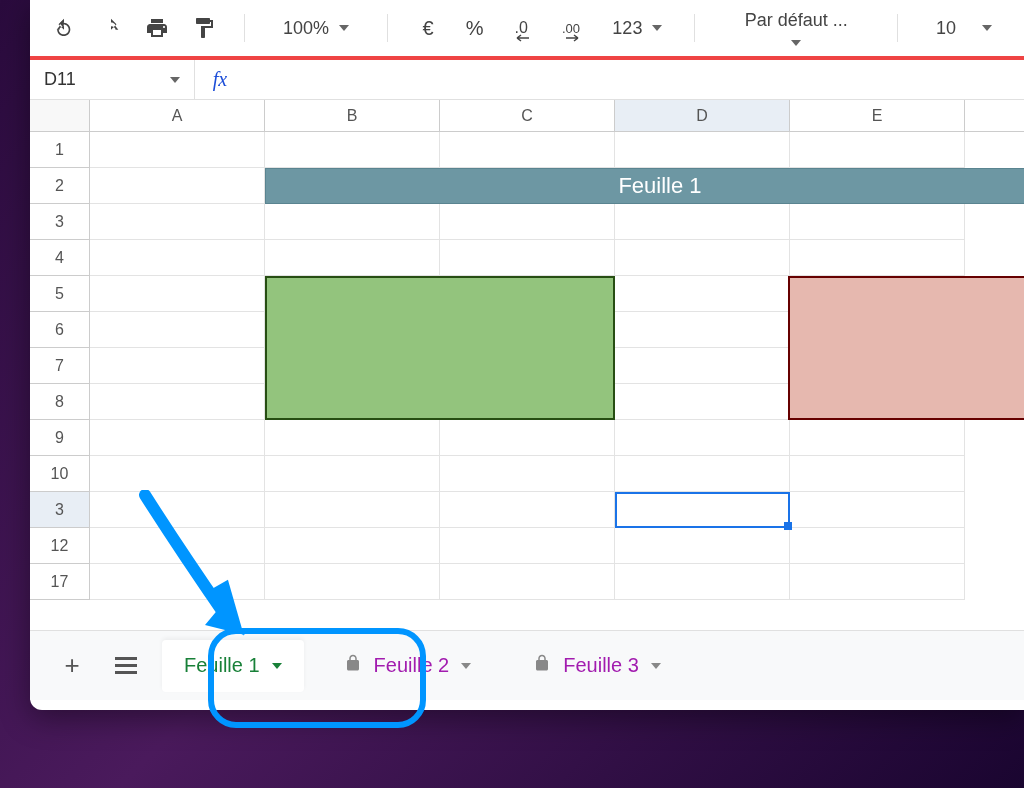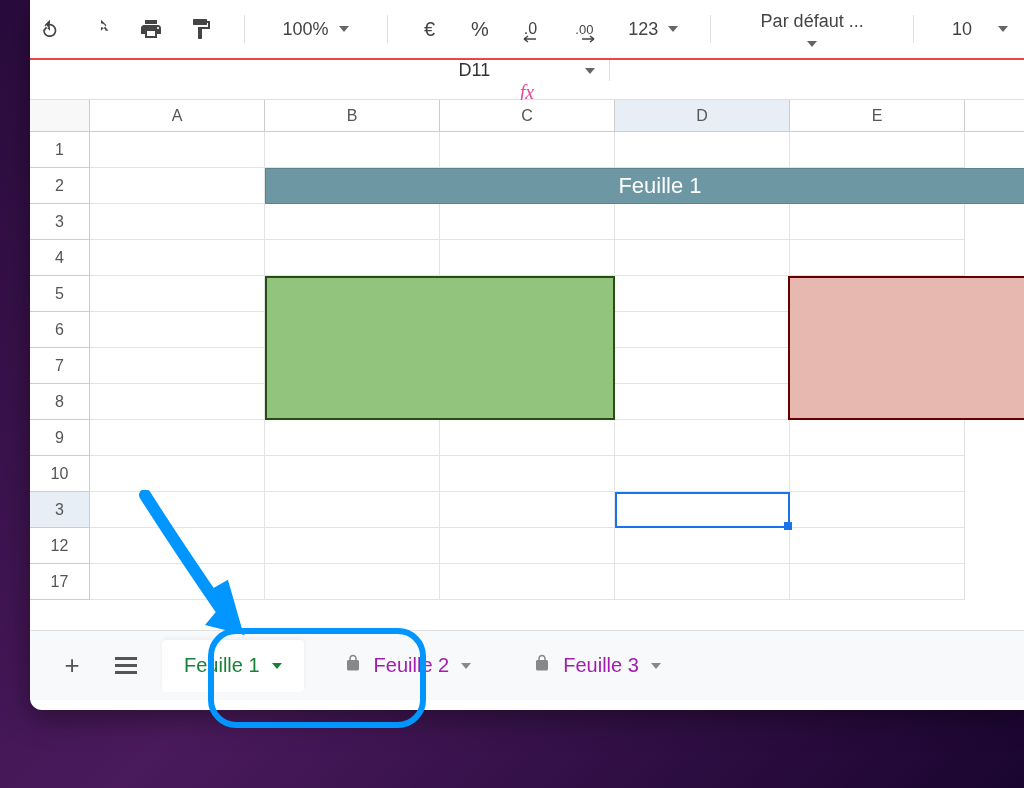--- a/index.html
+++ b/index.html
@@ -21,23 +21,23 @@
     border-radius: 0 0 0 12px;
     box-shadow: 0 8px 30px rgba(0,0,0,0.4);
     overflow: hidden;
   }
 
   
   .toolbar {
     height: 60px;
     display: flex;
     align-items: center;
-    padding: 0 4px;
+    padding: 0 20px;
     gap: 18px;
-    border-bottom: 2px solid #ef4444;
+    border-bottom: 4px solid #ef4444;
     background: #fff;
   }
   .tb-btn {
     width: 36px;
     height: 36px;
     display: flex;
     align-items: center;
     justify-content: center;
     cursor: pointer;
     border-radius: 4px;
@@ -70,38 +70,37 @@
     border-right: 5px solid transparent;
     border-top: 6px solid #666;
   }
 
   
   .formula-bar {
     height: 40px;
     display: flex;
     align-items: center;
     border-bottom: 1px solid #e0e0e0;
-    flex-direction: column;
   }
   .name-box {
     width: 165px;
     height: 40px;
     display: flex;
     align-items: center;
     justify-content: space-between;
     padding: 0 14px;
     font-size: 18px;
     color: #333;
     border-right: 1px solid #e0e0e0;
   }
   .fx {
     width: 50px;
     text-align: center;
     font-style: italic;
-    color: #ec4899;
+    color: #1d4ed8;
     font-size: 20px;
     font-family: serif;
   }
   .formula-input {
     flex: 1;
     height: 100%;
     border: none;
     outline: none;
     font-size: 16px;
     padding: 0 8px;

